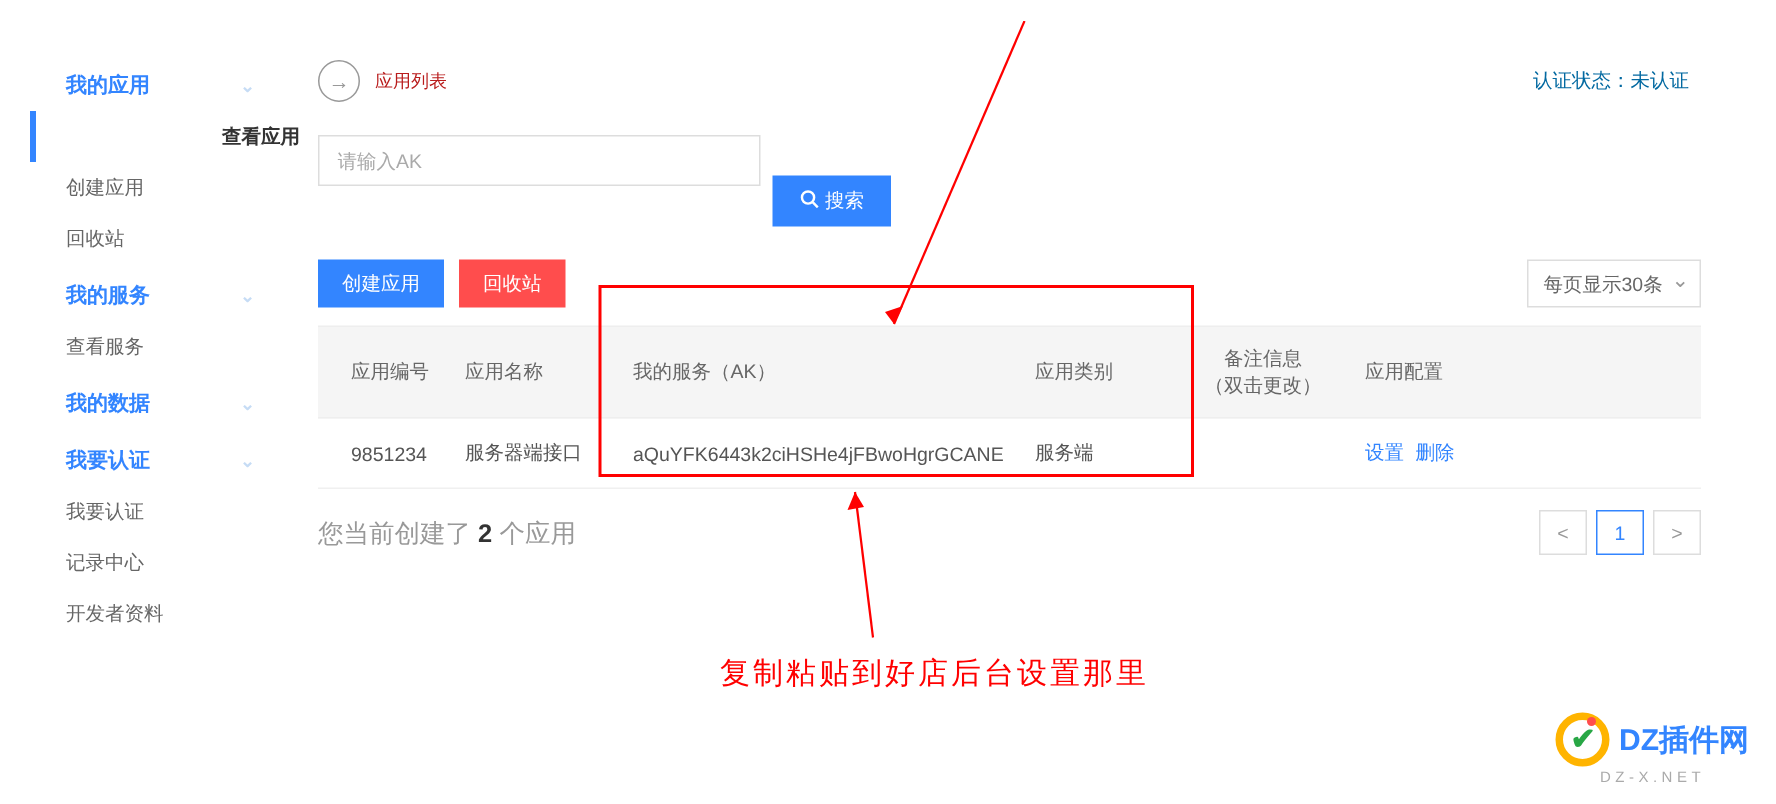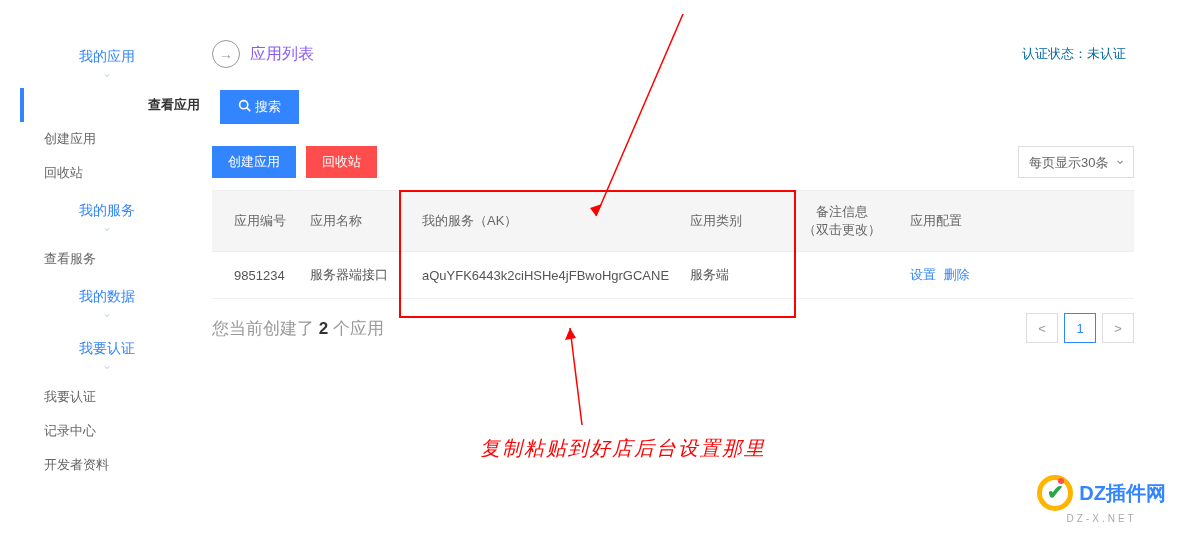--- a/index.html
+++ b/index.html
@@ -2,36 +2,36 @@
 <html><head>
   <meta charset="utf-8">
   <style>
     * { margin: 0; padding: 0; box-sizing: border-box; }
     body { font-family: "Microsoft YaHei", Arial, sans-serif; font-size: 13px; color: #333; background: #fff; width: 1184px; height: 536px; position: relative; overflow: hidden; }
     
     .layout { display: flex; }
     
     .sidebar { width: 200px; padding: 40px 0 0 20px; }
     .sidebar-group { margin-bottom: 4px; }
-    .sidebar-header { display: flex; align-items: center; justify-content: space-between; padding: 8px 30px 8px 24px; color: #3385ff; font-size: 14px; font-weight: normal; cursor: pointer; flex-direction: column; }
+    .sidebar-header { display: flex; align-items: center; justify-content: space-between; padding: 8px 30px 8px 24px; color: #3385ff; font-size: 14px; font-weight: bold; cursor: pointer; }
     .sidebar-header .chev { color: #c6dcf5; font-size: 12px; }
     .sidebar-item { padding: 8px 0 8px 24px; color: #666; font-size: 13px; cursor: pointer; }
     .sidebar-item.active { border-left: 4px solid #3385ff; padding-left: 20px; color: #333; font-weight: bold; text-align: right; }
     
     .main { flex: 1; padding: 40px 50px 0 12px; }
     .page-head { display: flex; align-items: center; justify-content: space-between; margin-bottom: 22px; padding-right: 8px; }
     .page-title-wrap { display: flex; align-items: center; gap: 10px; }
     .circle-arrow { width: 28px; height: 28px; border: 1.5px solid #999; border-radius: 50%; display: flex; align-items: center; justify-content: center; color: #999; font-size: 14px; }
-    .page-title { font-size: 16px; color: #8b5cf6; }
+    .page-title { font-size: 12px; color: #b91c1c; }
     .auth-state { font-size: 13px; color: #0369a1; }
     
     .search-row { display: flex; gap: 0; margin-bottom: 22px; }
     .search-input { width: 295px; height: 34px; border: 1px solid #ddd; padding: 0 12px; font-size: 13px; outline: none; }
     .search-input::placeholder { color: #aaa; }
-    .search-btn { height: 34px; padding: 0 18px; background: #3385ff; color: #fff; border: none; cursor: pointer; font-size: 13px; display: flex; align-items: center; gap: 4px; margin-left: 8px; }
+    .search-btn { height: 34px; padding: 0 18px; background: #3385ff; color: #fff; border: none; cursor: pointer; font-size: 13px; display: flex; align-items: center; gap: 4px; margin-left: 8px; margin-top: 27px; }
     
     .action-row { display: flex; justify-content: space-between; align-items: center; margin-bottom: 12px; }
     .action-btns { display: flex; gap: 10px; }
     .btn { height: 32px; padding: 0 16px; border: none; color: #fff; cursor: pointer; font-size: 13px; }
     .btn-primary { background: #3385ff; }
     .btn-danger { background: #ff4d4d; }
     .page-size-sel { height: 32px; border: 1px solid #ddd; padding: 0 24px 0 10px; font-size: 13px; color: #666; background: #fff; appearance: none; position: relative; }
     .select-wrap { position: relative; display: inline-block; }
     .select-wrap::after { content: "⌄"; position: absolute; right: 8px; top: 5px; color: #999; pointer-events: none; font-size: 14px; }
     
@@ -44,21 +44,21 @@
     .foot-row { display: flex; justify-content: space-between; align-items: center; margin-top: 14px; }
     .count-text { color: #999; font-size: 17px; }
     .count-text b { color: #333; font-weight: bold; }
     .pager { display: flex; gap: 6px; }
     .pager-btn { width: 32px; height: 30px; border: 1px solid #ddd; background: #fff; display: flex; align-items: center; justify-content: center; color: #999; cursor: pointer; font-size: 13px; }
     .pager-btn.active { color: #3385ff; border-color: #3385ff; }
     
     
     .red-box { position: absolute; border: 2px solid #ff0000; pointer-events: none; }
     .red-arrow { position: absolute; pointer-events: none; }
-    .red-text { position: absolute; color: #ff0000; font-size: 20px; letter-spacing: 2px; pointer-events: none; font-style: italic; }
+    .red-text { position: absolute; color: #ff0000; font-size: 20px; letter-spacing: 2px; pointer-events: none; }
     
     .watermark { position: absolute; right: 18px; bottom: 12px; display: flex; flex-direction: column; align-items: center; }
     .wm-logo { display: flex; align-items: center; gap: 2px; }
     .wm-circle { width: 36px; height: 36px; border: 5px solid #ffb400; border-radius: 50%; position: relative; display:flex; align-items:center; justify-content:center; }
     .wm-check { color:#28a745; font-size:20px; font-weight:bold; transform: translateY(-1px);}
     .wm-dot { position:absolute; width:6px; height:6px; background:#ff4d4d; border-radius:50%; top:-2px; right:4px;}
     .wm-text { font-size: 20px; font-weight: bold; color: #3385ff; margin-left: 4px; }
     .wm-sub { font-size: 10px; color: #aaa; letter-spacing: 3px; margin-top: 2px; }
   </style>
 </head>
@@ -104,20 +104,21 @@
       <div class="page-title-wrap">
         <div class="circle-arrow">→</div>
         <div class="page-title">应用列表</div>
       </div>
       <div class="auth-state">
         <span>认证状态：</span><span>未认证</span>
       </div>
     </div>
 
     <div class="search-row">
+      <input class="search-input" placeholder="请输入AK" style="">
       <button class="search-btn">
         <span>
           <svg width="13" height="13" viewBox="0 0 16 16" fill="none" stroke="#fff" stroke-width="2">
               <circle cx="7" cy="7" r="5"></circle>
               <line x1="11" y1="11" x2="15" y2="15"></line>
             </svg>
         </span>
         <span>搜索</span>
       </button>
     </div>

